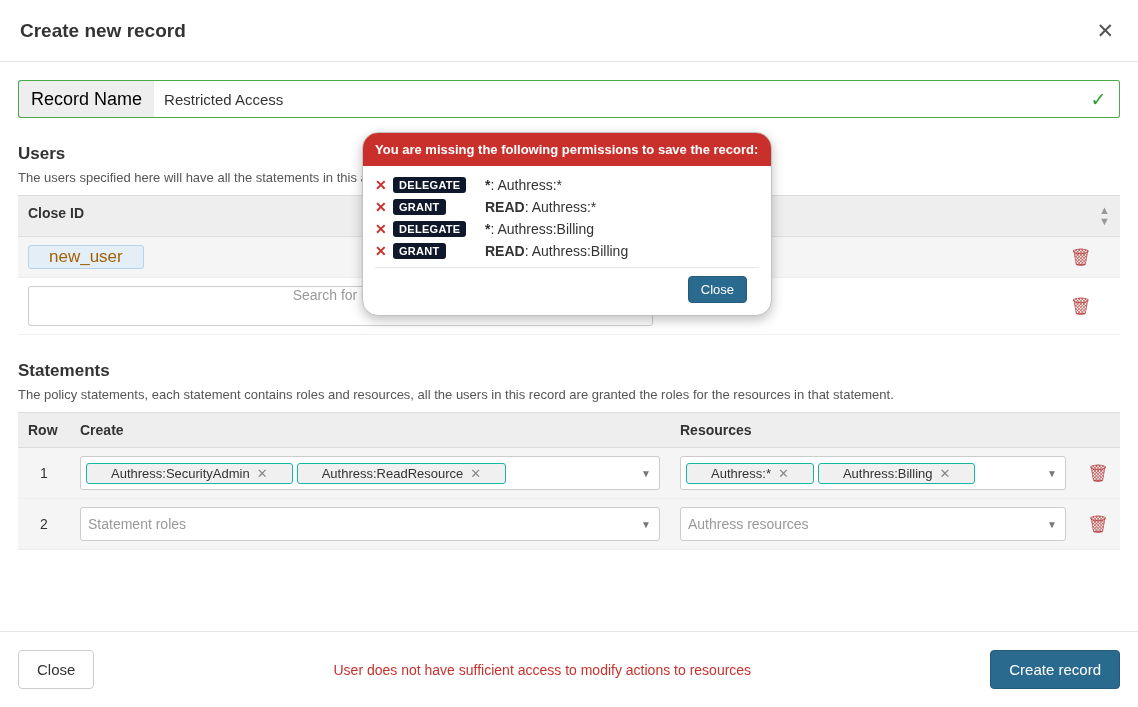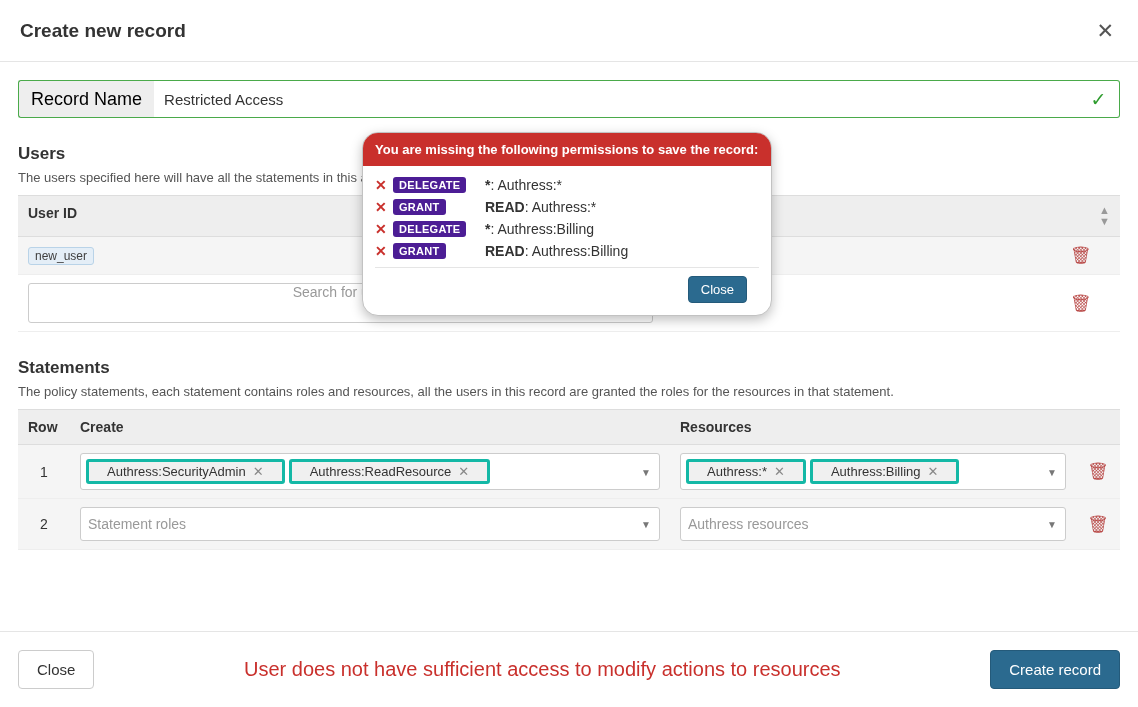--- a/index.html
+++ b/index.html
@@ -129,23 +129,23 @@
     float: right;
     color: #999;
     font-size: 11px;
     line-height: 1;
   }
   .tag-pill {
     display: inline-block;
     background: #e4eef7;
     border: 1px solid #b9d3e8;
     border-radius: 3px;
-    padding: 1px 6px;
-    font-size: 12px;
-    color: #404040;
+    padding: 1px 20px;
+    font-size: 17px;
+    color: #a16207;
   }
   .trash {
     color: #b94a48;
     font-size: 17px;
     cursor: pointer;
   }
   .td-trash { text-align: left; width: 60px; }
   
   .search-select {
     width: 625px;
@@ -194,23 +194,23 @@
     right: 8px;
     top: 50%;
     transform: translateY(-50%);
     color: #777;
     font-size: 10px;
   }
   .ms-token {
     display: inline-flex;
     align-items: center;
     background: #f0f0f0;
-    border: 3px solid #14b8a6;
+    border: 1px solid #14b8a6;
     border-radius: 3px;
-    padding: 2px 18px;
+    padding: 2px 24px;
     margin: 2px 4px 2px 0;
     font-size: 13px;
     color: #333;
   }
   .ms-token .tok-x {
     margin-left: 7px;
     color: #888;
     font-size: 13px;
     cursor: pointer;
   }
@@ -239,21 +239,21 @@
   }
   .btn-primary {
     background: #2b6a8f;
     border-color: #245a7a;
     color: #fff;
   }
   .footer-error {
     flex: 1 1 auto;
     text-align: center;
     color: #c9302c;
-    font-size: 20px;
+    font-size: 14px;
   }
   
   .popover {
     position: absolute;
     left: 362px;
     top: 70px;
     width: 410px;
     background: #fff;
     border: 1px solid #c2c2c2;
     border-radius: 16px;
@@ -277,21 +277,21 @@
     font-size: 14px;
   }
   .perm-x {
     color: #c9302c;
     font-weight: bold;
     font-size: 14px;
     width: 18px;
   }
   .perm-badge {
     display: inline-block;
-    background: #4c1d95;
+    background: #0f172a;
     color: #fff;
     font-size: 11px;
     font-weight: bold;
     border-radius: 3px;
     padding: 2px 6px;
     letter-spacing: 0.3px;
   }
   .perm-badge-cell { width: 92px; }
   .perm-text { color: #333; font-size: 14px; }
   .perm-text b { font-weight: bold; }
@@ -329,21 +329,21 @@
       <div class="record-name-check">✓</div>
     </div>
 
     <div class="section-title">Users</div>
     <div class="section-desc">The users specified here will have all the statements in this a</div>
 
     <table class="grid users-table">
       <thead>
         <tr>
           <th colspan="2">
-            <span>User ID</span>
+            <span>Close ID</span>
             <span class="sort-icon">▲<br>▼</span>
           </th>
         </tr>
       </thead>
       <tbody>
         <tr class="row-alt">
           <td>
             <span class="tag-pill">new_user</span>
           </td>
           <td class="td-trash">

